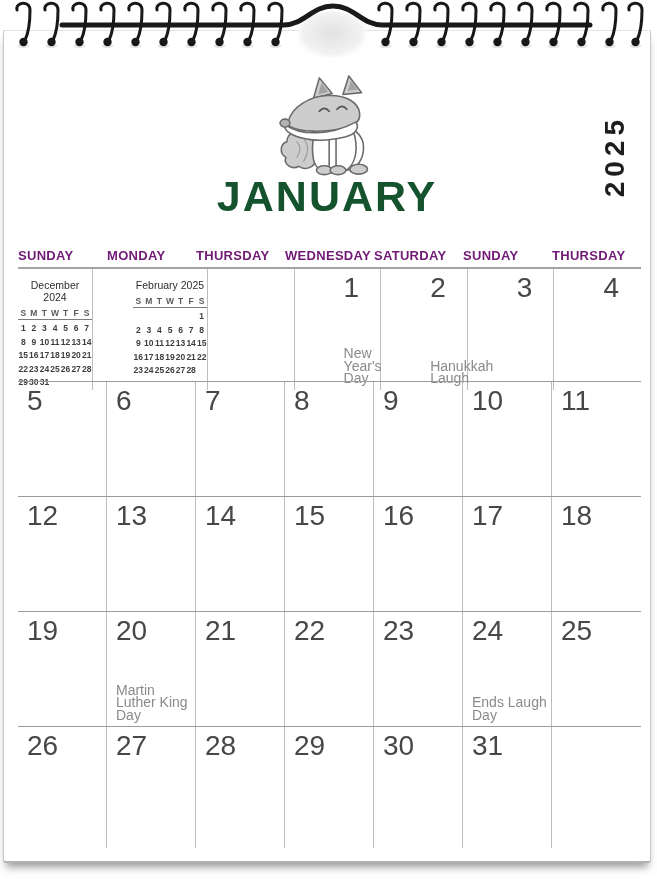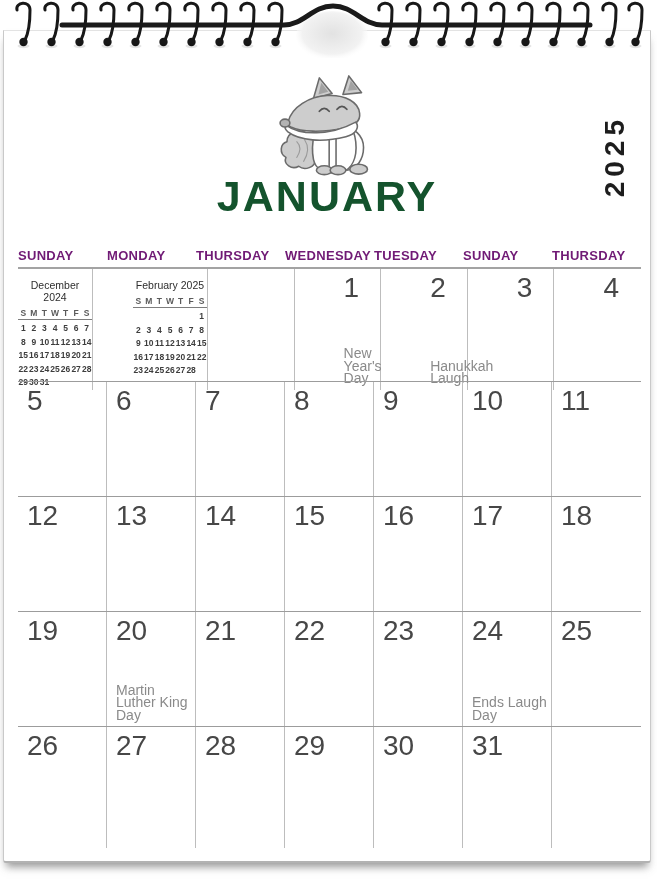--- a/index.html
+++ b/index.html
@@ -77,21 +77,21 @@
     <div class="month-title">JANUARY</div>
     <div class="year">2025</div>
 
     <div class="calendar">
 
       <div class="dow">
           <span>SUNDAY</span>
           <span>MONDAY</span>
           <span>THURSDAY</span>
           <span>WEDNESDAY</span>
-          <span>TUESDAY</span>
+          <span>SATURDAY</span>
           <span>SUNDAY</span>
           <span>THURSDAY</span>
         </div>
 
       <div class="week w1">
         <div class="cell">
           <div class="minical">
             <div class="mc-title">December 2024</div>
             <div class="mc-head">
                 <span>S</span>

